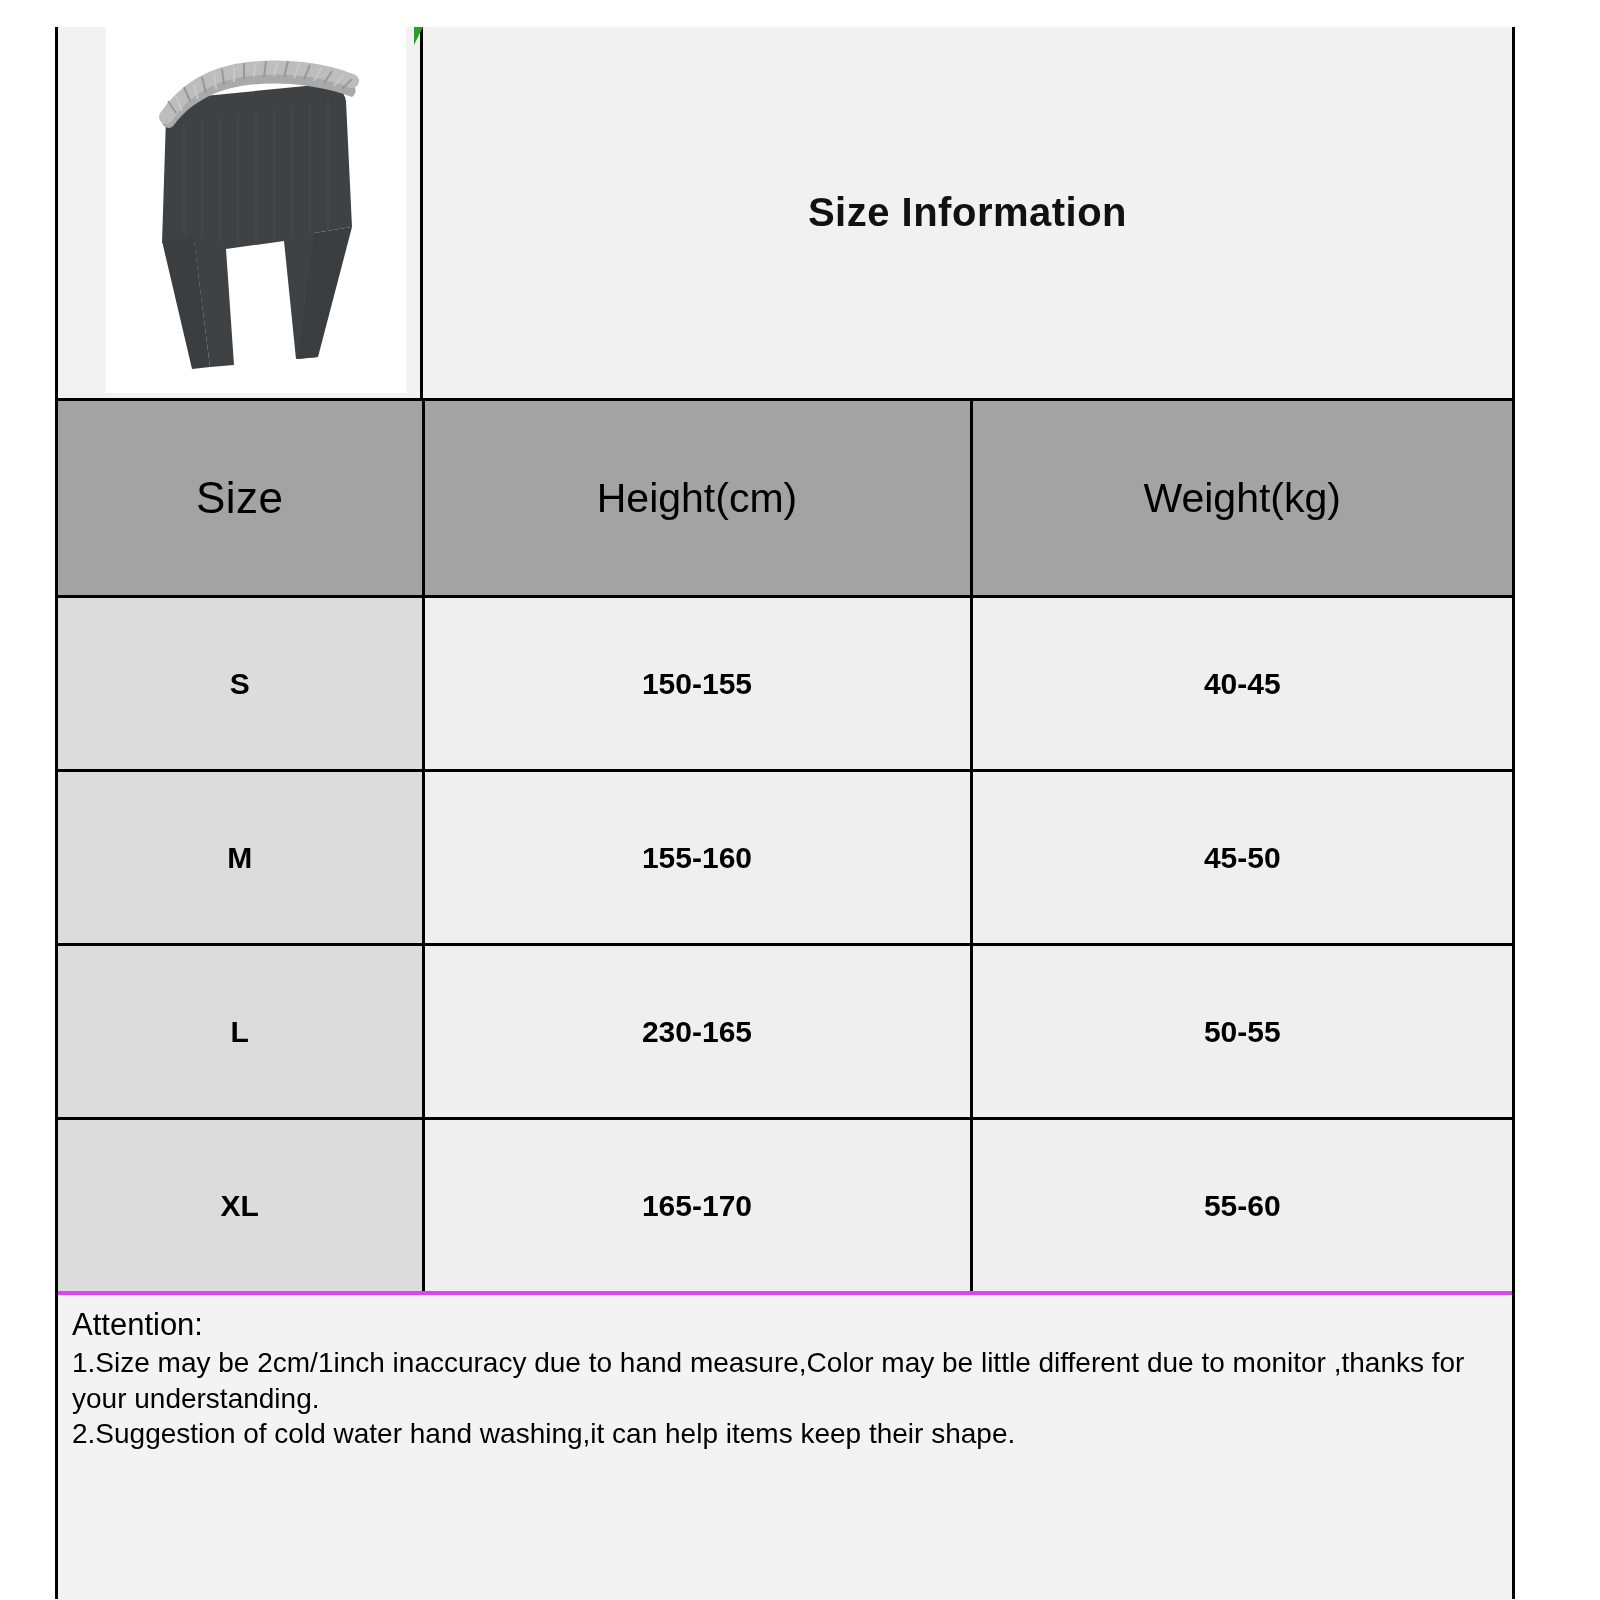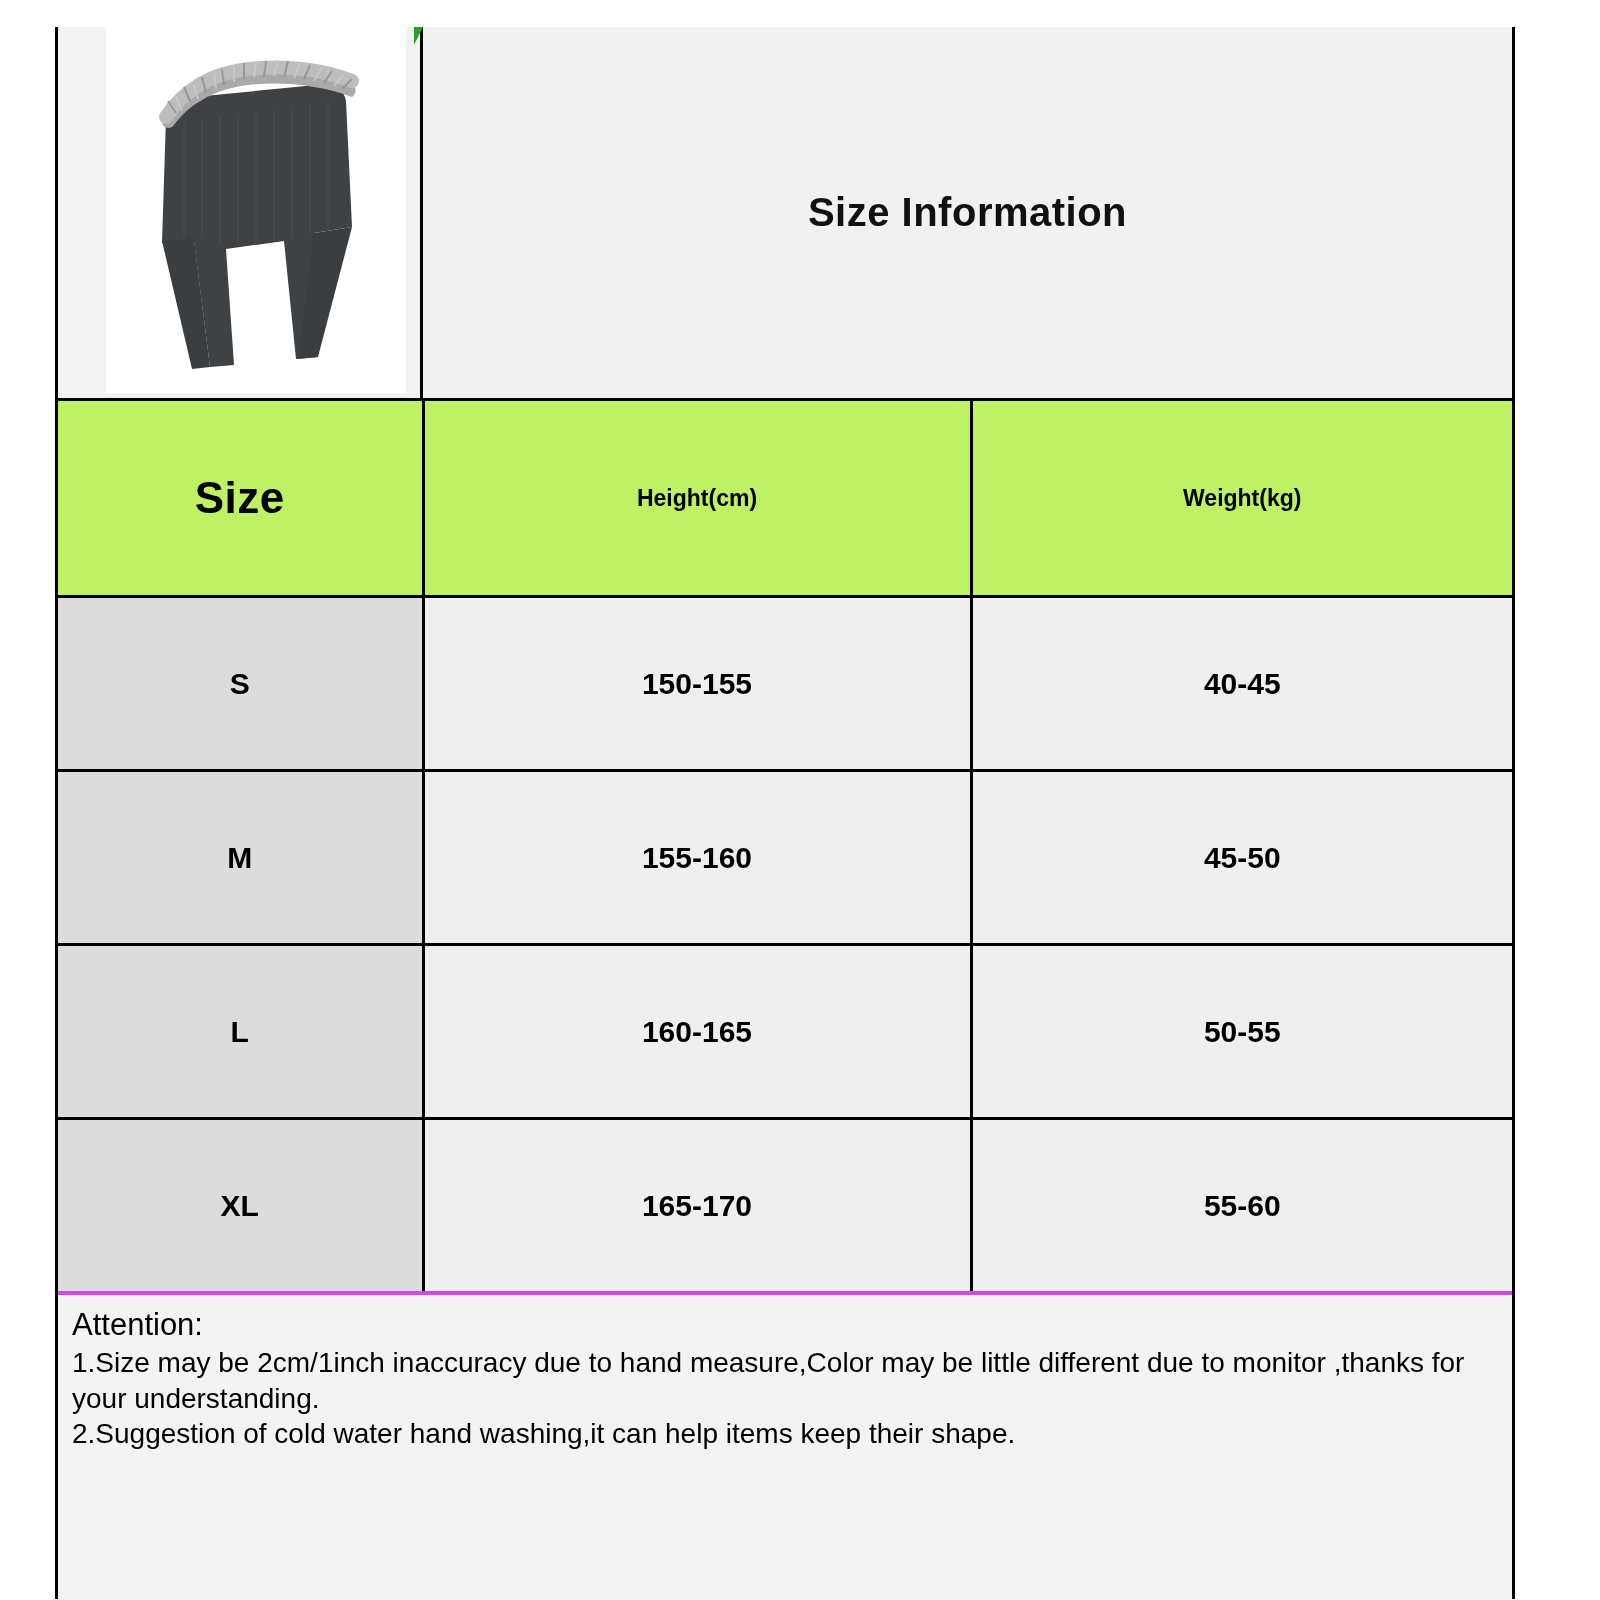--- a/index.html
+++ b/index.html
@@ -106,29 +106,29 @@
   table.size-table th:last-child,
   table.size-table td:last-child {
     border-right: none;
   }
   col.c-size { width: 365px; }
   col.c-height { width: 548px; }
   col.c-weight { width: 541px; }
 
   thead th {
     height: 194px;
-    background: #bef264;
-    font-weight: bold;
+    background: #a3a3a3;
+    font-weight: normal;
   }
   thead th.size-head {
     font-size: 44px;
     letter-spacing: 0.5px;
   }
   thead th.metric-head {
-    font-size: 23px;
+    font-size: 41px;
   }
 
   tbody td {
     height: 171px;
     font-weight: bold;
     font-size: 31px;
   }
   tbody td.sz {
     background: #dcdcdc;
   }
@@ -255,21 +255,21 @@
           <td class="val">150-155</td>
           <td class="val">40-45</td>
         </tr>
         <tr>
           <td class="sz">M</td>
           <td class="val">155-160</td>
           <td class="val">45-50</td>
         </tr>
         <tr>
           <td class="sz">L</td>
-          <td class="val">160-165</td>
+          <td class="val">230-165</td>
           <td class="val">50-55</td>
         </tr>
         <tr>
           <td class="sz">XL</td>
           <td class="val">165-170</td>
           <td class="val">55-60</td>
         </tr>
       </tbody>
     </table>
 

